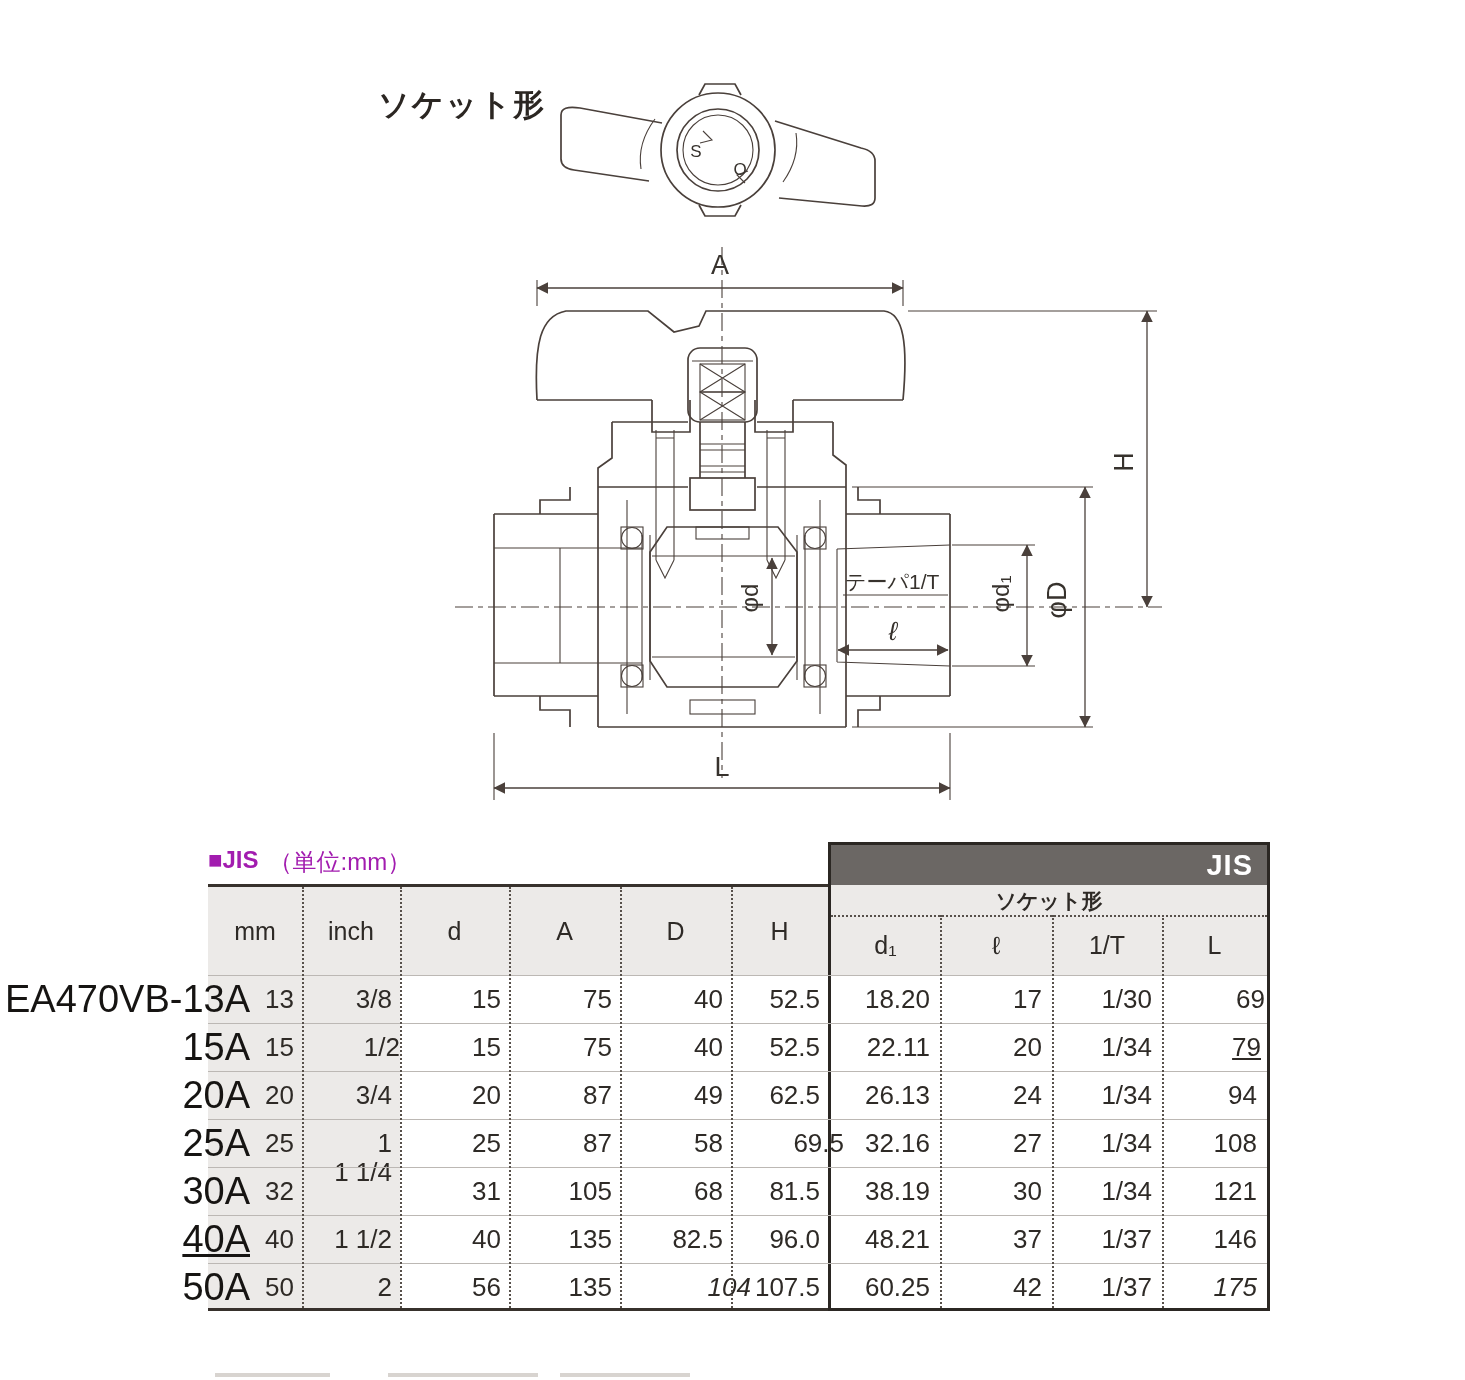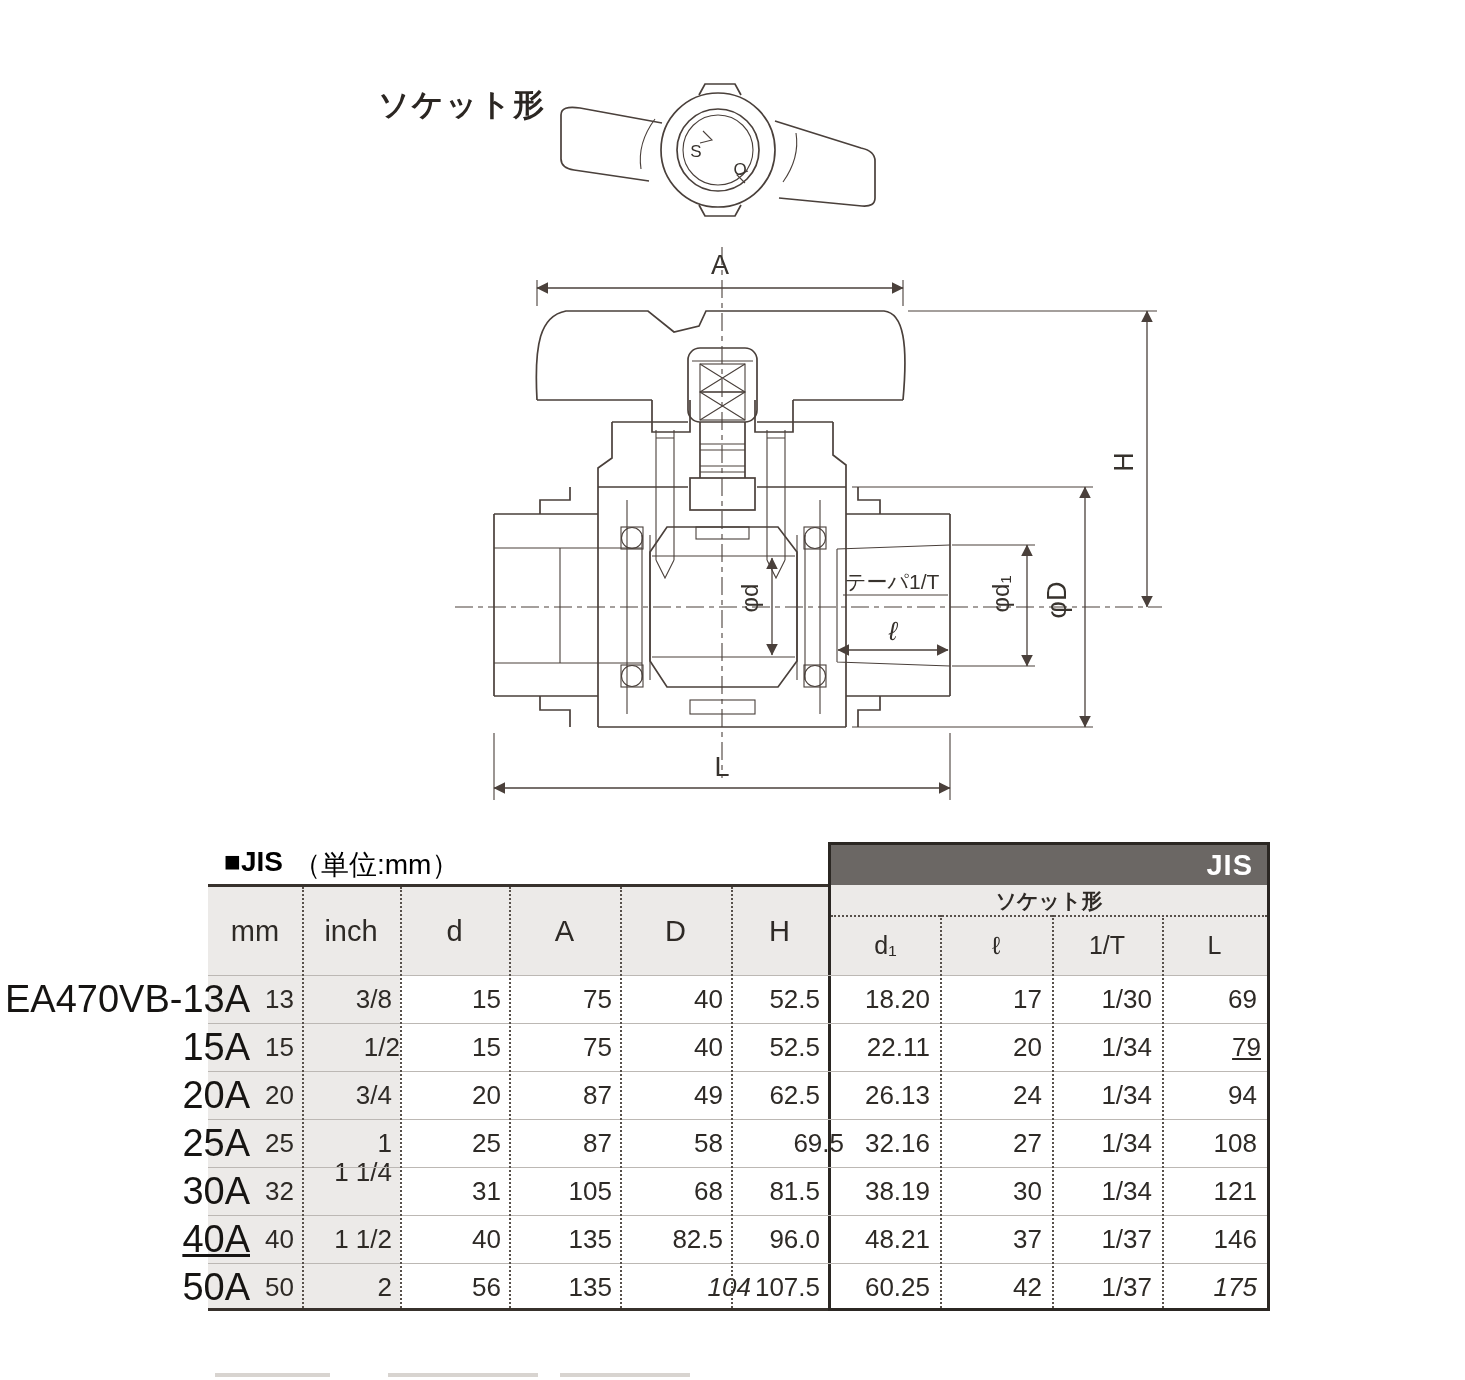--- a/index.html
+++ b/index.html
@@ -12,27 +12,27 @@
   
   #drawing-title{
     left:378px;top:84px;font-size:31px;font-weight:600;letter-spacing:2px;color:#2b2622;
   }
   svg .ln{stroke:#4a403b;stroke-width:1.7;fill:none;}
   svg .thin{stroke:#4a403b;stroke-width:1.1;fill:none;}
   svg .dim{stroke:#4a403b;stroke-width:1.3;fill:none;}
   svg .cl{stroke:#4a403b;stroke-width:1.1;fill:none;stroke-dasharray:18 5 5 5;}
   svg text{fill:#37322d;font-family:"Liberation Sans","DejaVu Sans",sans-serif;}
   
-  .jis-caption{left:224px;top:846px;font-size:28px;color:#000000;display:flex;gap:10px;}
+  .jis-caption{left:208px;top:846px;font-size:24px;color:#a21caf;display:flex;gap:10px;}
   .jis-caption .sq{font-weight:700;}
   .col-bg-gray{left:208px;top:887px;width:192px;height:424px;background:#eceae8;}
   .header-bg-left{left:208px;top:887px;width:620px;height:88px;background:#eceae8;}
   .lt-top-border{left:208px;top:884px;width:620px;height:3px;background:#37312c;}
   .lt-bottom-border{left:208px;top:1308px;width:620px;height:3px;background:#37312c;}
-  .header-cell{position:absolute;top:887px;height:88px;line-height:88px;text-align:center;font-size:29px;}
+  .header-cell{position:absolute;top:887px;height:88px;line-height:88px;text-align:center;font-size:25px;}
   .rt-block{left:828px;top:842px;width:442px;height:469px;border:3px solid #2b2723;box-sizing:border-box;background:#ffffff;}
   .rt-darkbar{left:831px;top:845px;width:436px;height:40px;background:#6b6764;color:#ffffff;
     font-size:29px;font-weight:700;text-align:right;line-height:40px;padding-right:14px;box-sizing:border-box;letter-spacing:1px;}
   .rt-group{left:831px;top:885px;width:436px;height:30px;background:#eceae8;text-align:center;
     font-size:21px;line-height:32px;font-weight:600;}
   .rt-subbg{left:831px;top:915px;width:436px;height:60px;background:#eceae8;}
   .rt-dotted-h{left:831px;top:915px;width:436px;height:0;border-top:2px dotted #57504a;}
   .sub-cell{position:absolute;top:915px;height:60px;line-height:60px;text-align:center;font-size:25px;}
   .v-dotted{position:absolute;width:0;border-left:2px dotted #57504a;}
   .row-sep{position:absolute;height:1px;background:#bcb8b4;}
@@ -186,21 +186,21 @@
     <div class="model-label" style="top: 975px;">EA470VB-13A</div>
     <div class="cell" style="left: 208px; top: 975px; width: 94px; padding-right: 8px;">13</div>
     <div class="cell" style="left: 302px; top: 975px; width: 98px; padding-right: 8px;">3/8</div>
     <div class="cell" style="left: 400px; top: 975px; width: 109px; padding-right: 8px;">15</div>
     <div class="cell" style="left: 509px; top: 975px; width: 111px; padding-right: 8px;">75</div>
     <div class="cell" style="left: 620px; top: 975px; width: 111px; padding-right: 8px;">40</div>
     <div class="cell" style="left: 731px; top: 975px; width: 97px; padding-right: 8px;">52.5</div>
     <div class="cell" style="left: 831px; top: 975px; width: 109px; padding-right: 10px;">18.20</div>
     <div class="cell" style="left: 940px; top: 975px; width: 112px; padding-right: 10px;">17</div>
     <div class="cell" style="left: 1052px; top: 975px; width: 110px; padding-right: 10px;">1/30</div>
-    <div class="cell" style="left: 1162px; top: 975px; width: 105px; padding-right: 10px;">69</div>
+    <div class="cell" style="left: 1162px; top: 975px; width: 105px; padding-right: 2px;">69</div>
     <div class="row-sep" style="left: 208px; top: 975px; width: 1059px;"></div>
     <div class="model-label" style="top: 1023px;">15A</div>
     <div class="cell" style="left: 208px; top: 1023px; width: 94px; padding-right: 8px;">15</div>
     <div class="cell" style="left: 302px; top: 1023px; width: 98px; padding-right: 0;">1/2</div>
     <div class="cell" style="left: 400px; top: 1023px; width: 109px; padding-right: 8px;">15</div>
     <div class="cell" style="left: 509px; top: 1023px; width: 111px; padding-right: 8px;">75</div>
     <div class="cell" style="left: 620px; top: 1023px; width: 111px; padding-right: 8px;">40</div>
     <div class="cell" style="left: 731px; top: 1023px; width: 97px; padding-right: 8px;">52.5</div>
     <div class="cell" style="left: 831px; top: 1023px; width: 109px; padding-right: 10px;">22.11</div>
     <div class="cell" style="left: 940px; top: 1023px; width: 112px; padding-right: 10px;">20</div>

